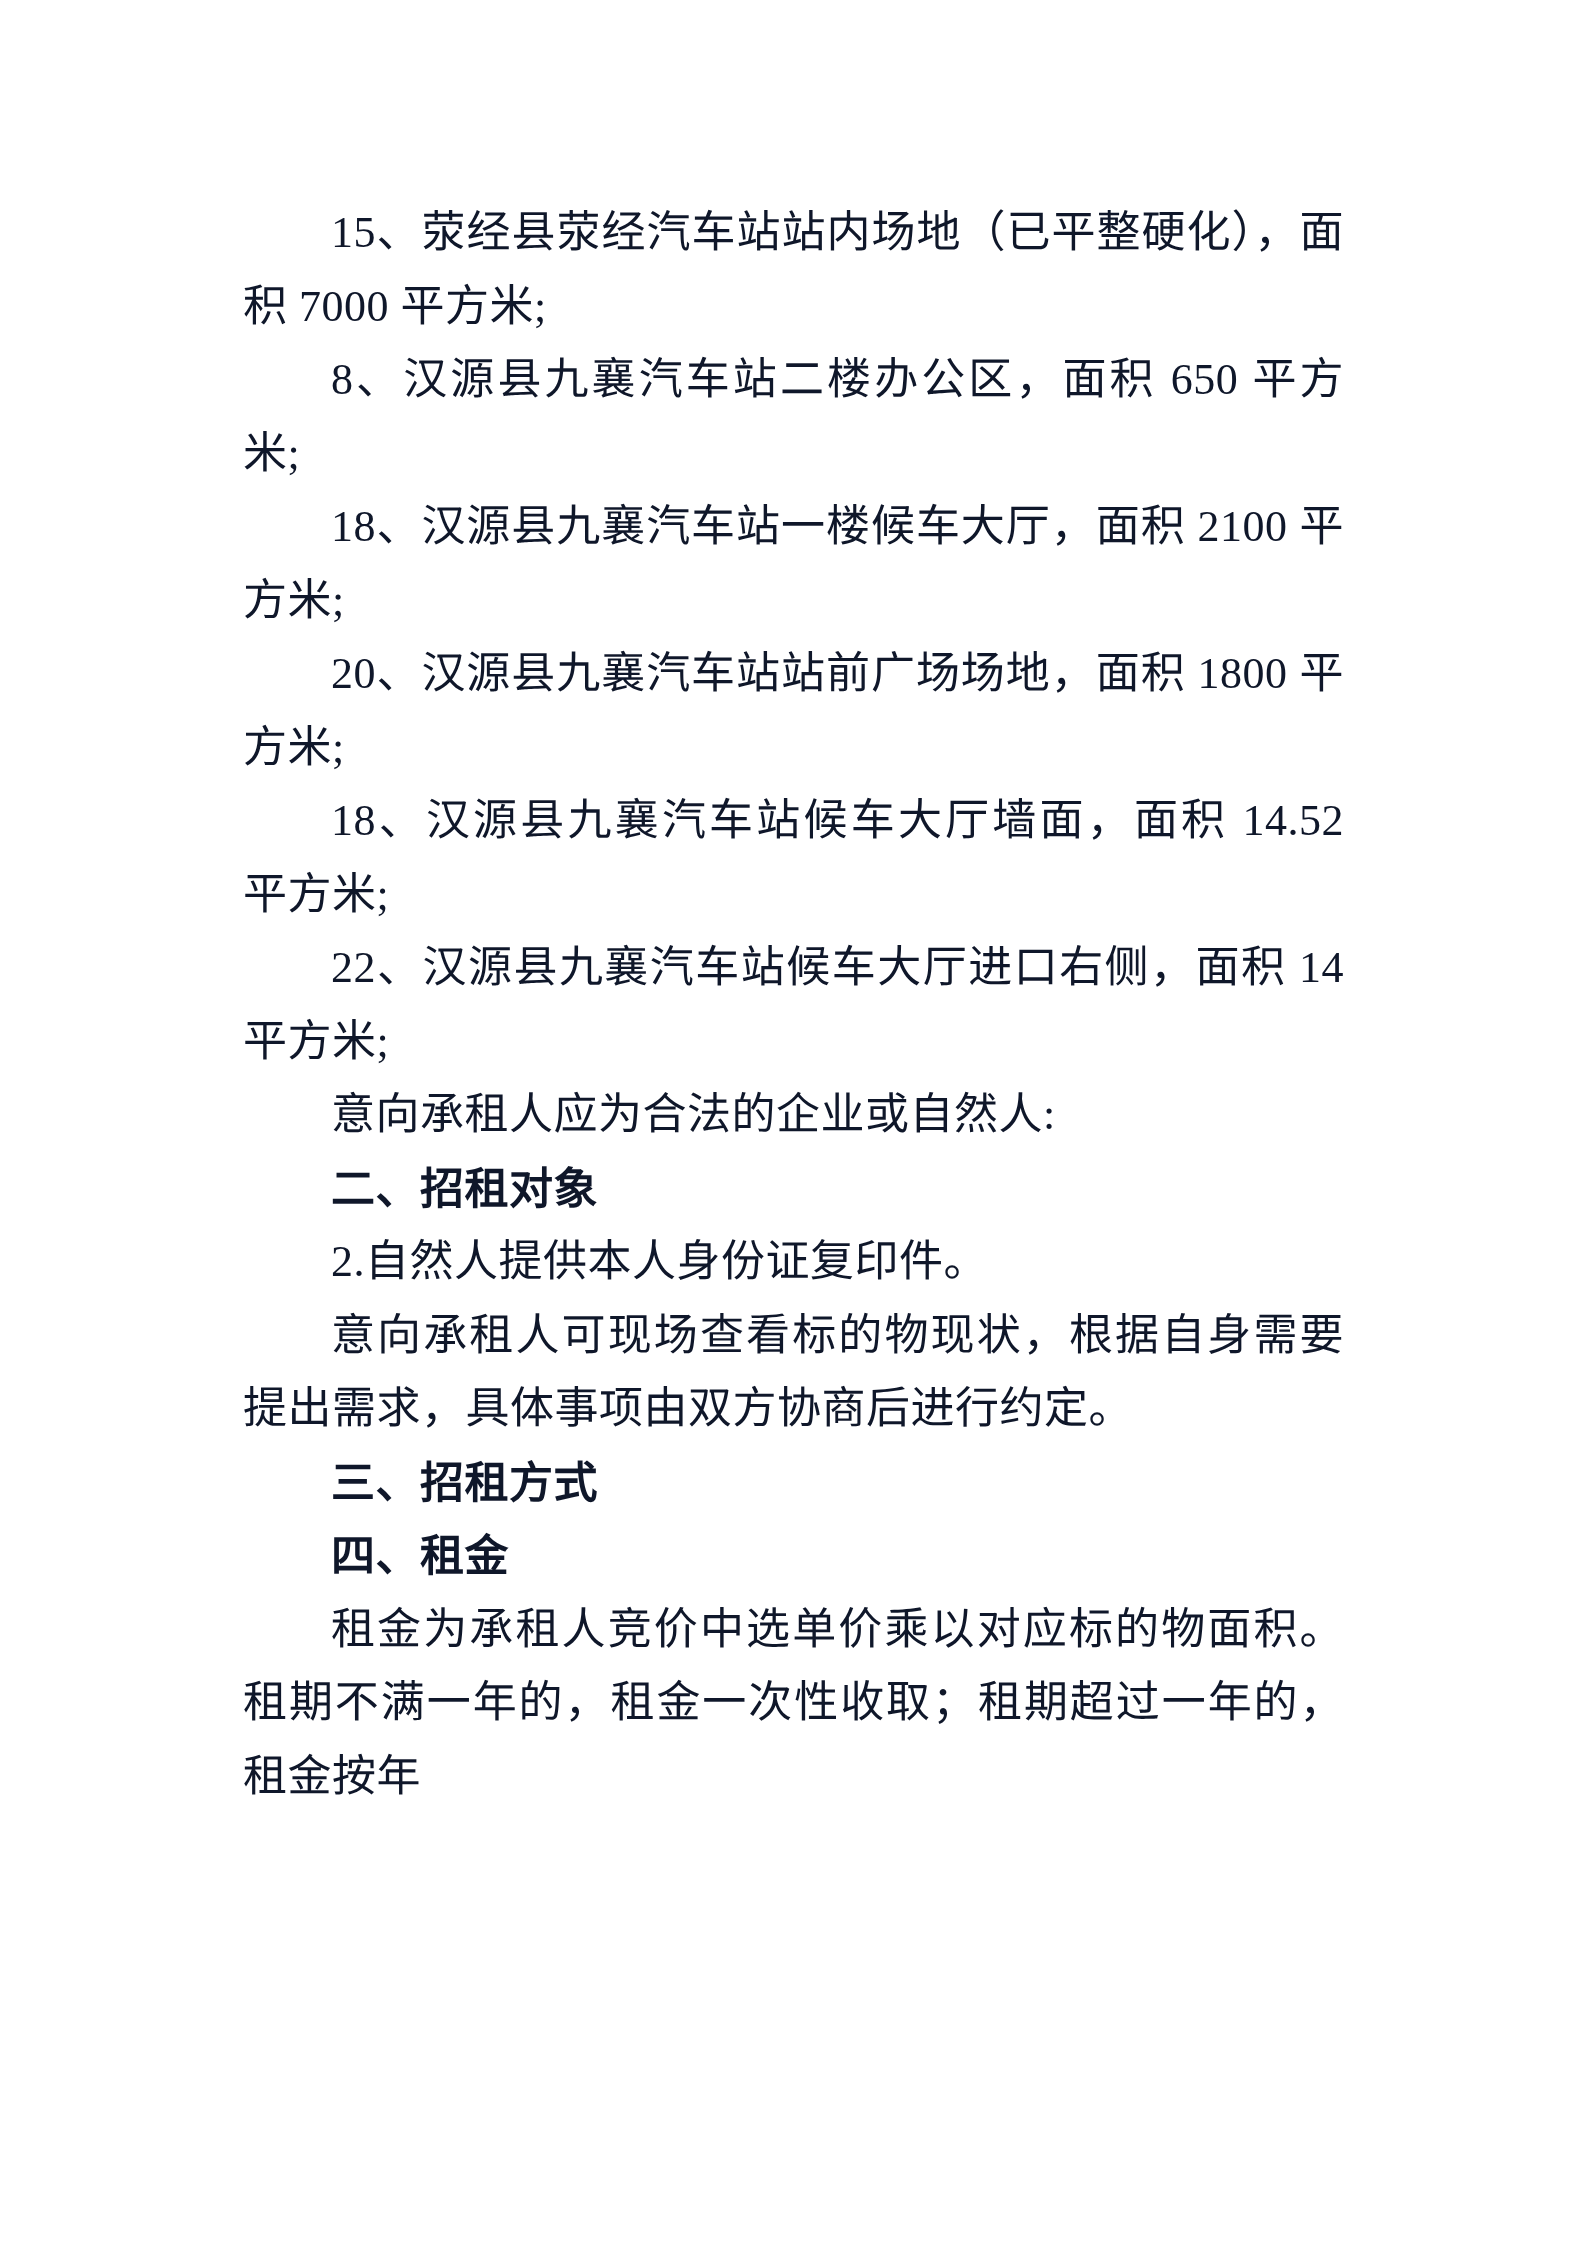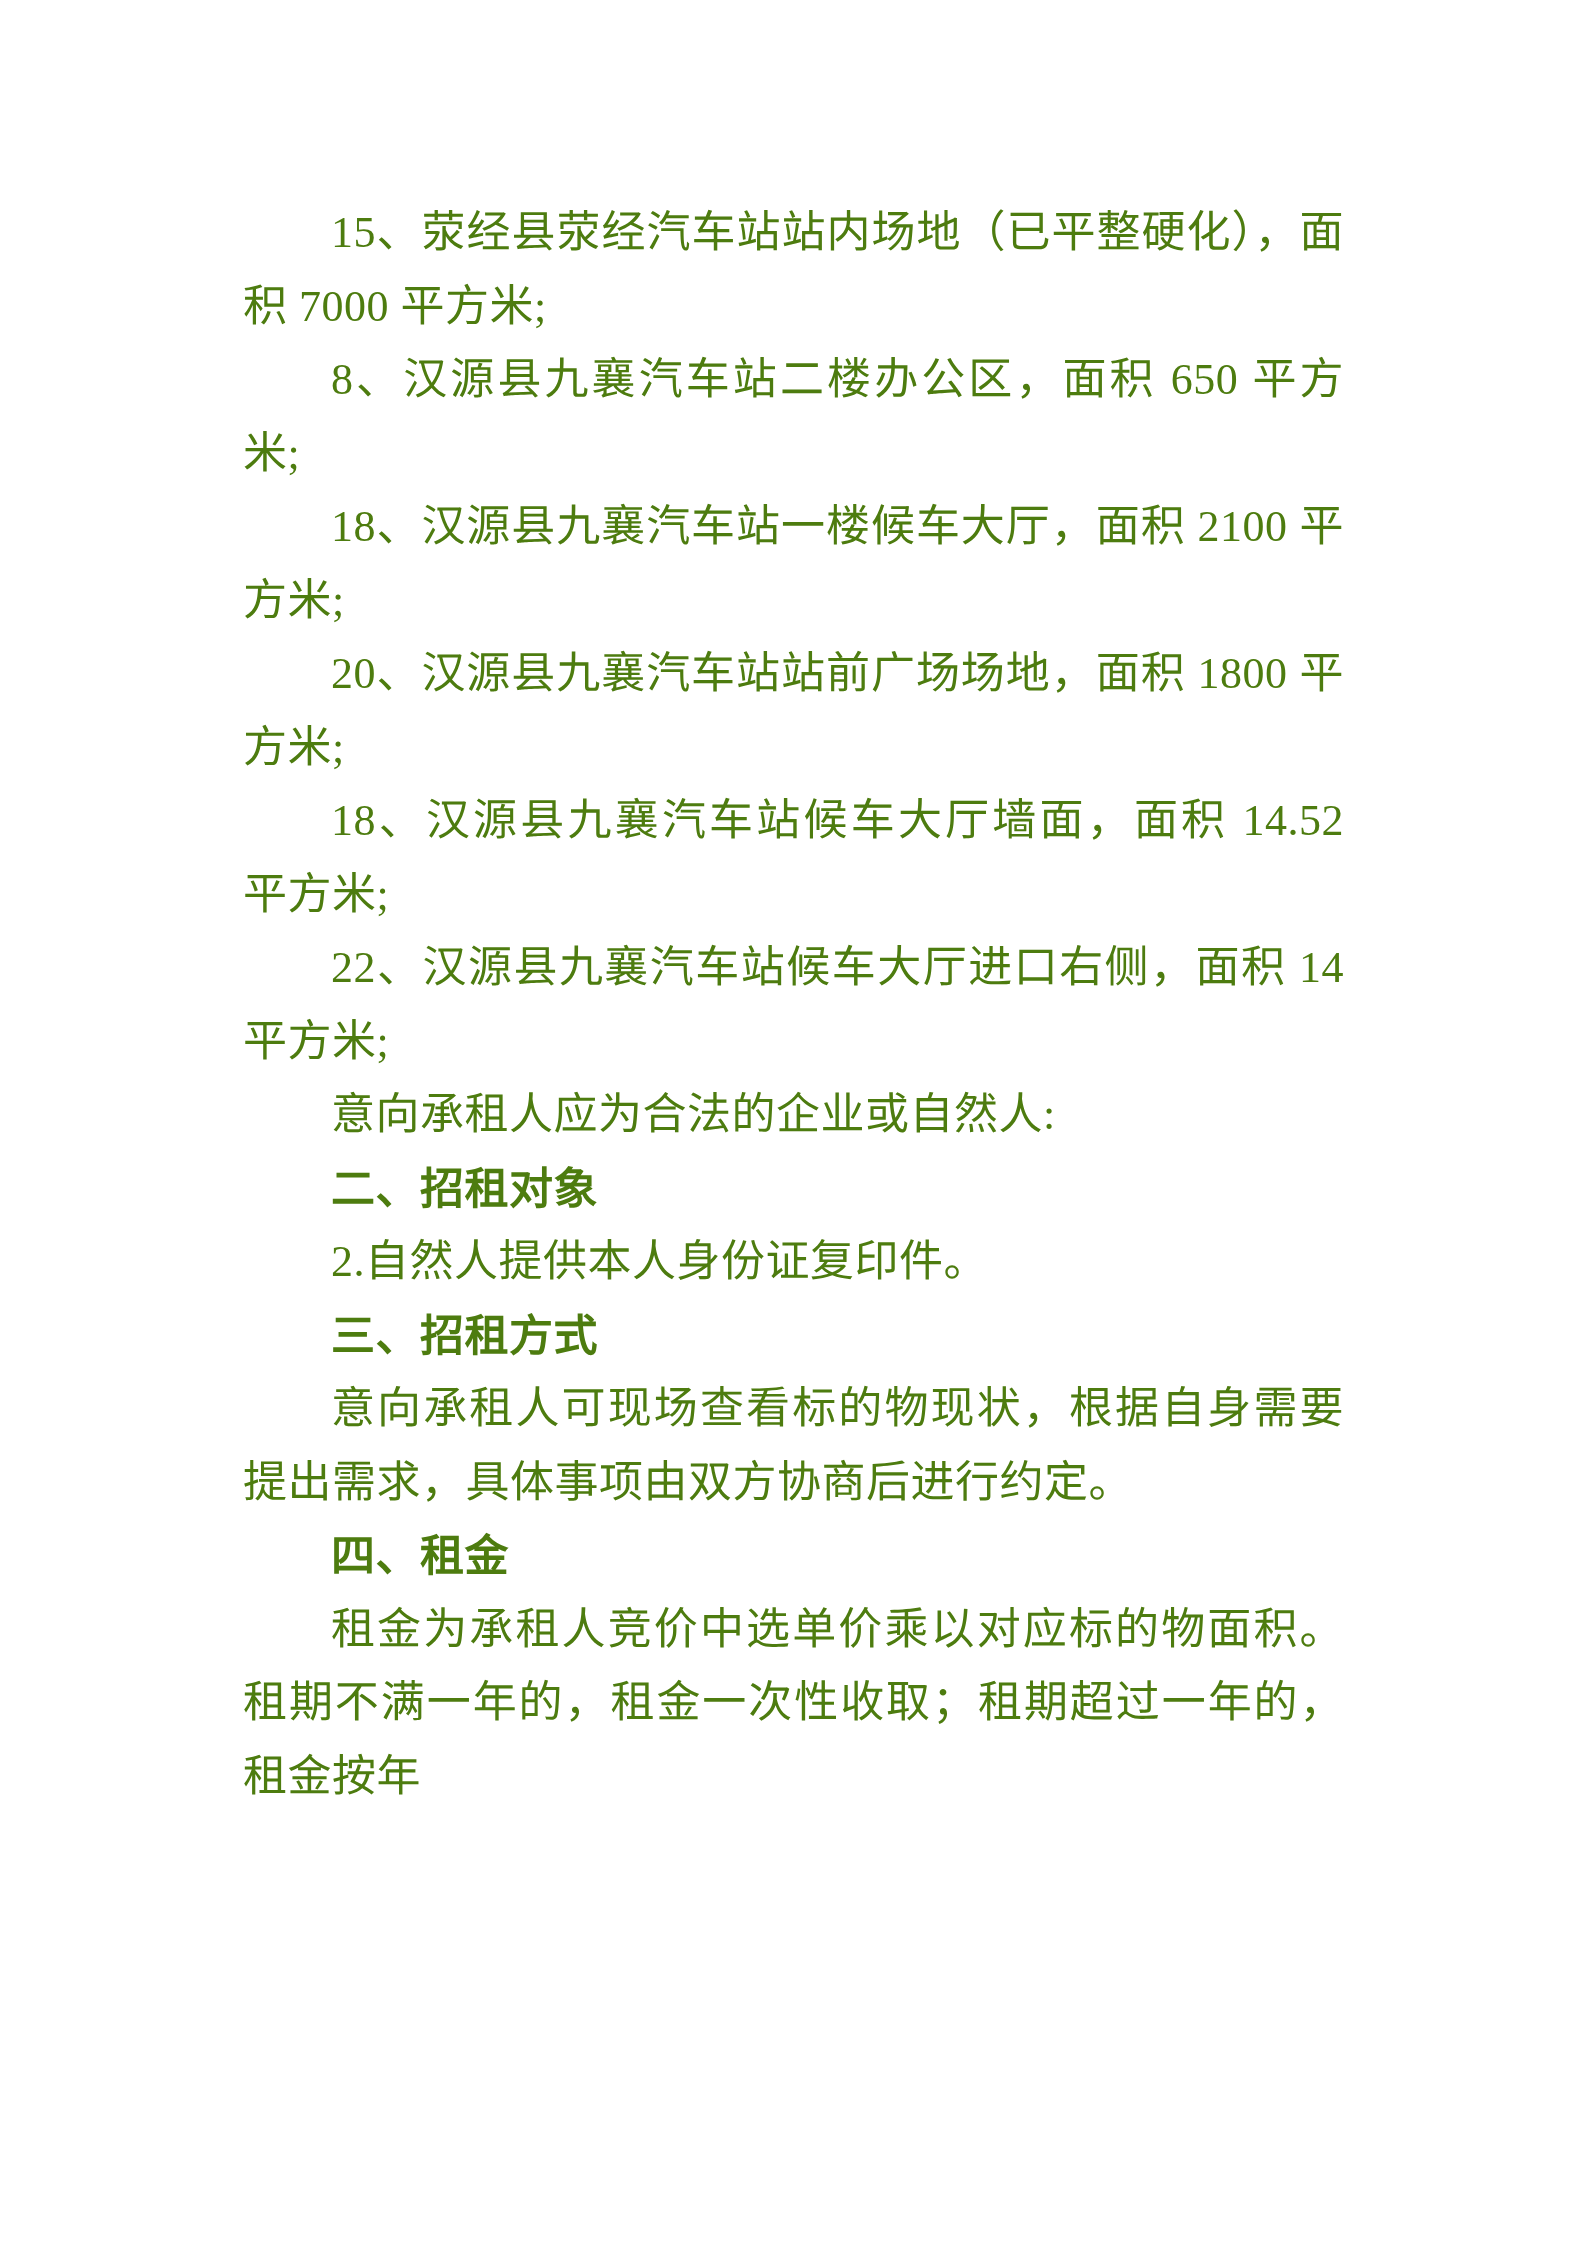--- a/index.html
+++ b/index.html
@@ -29,21 +29,21 @@
     color: #000000;
   }
   .para {
     margin: 0;
     font-size: 44px;
     line-height: 73.5px;
     text-align: justify;
     text-indent: 88px;          
     letter-spacing: 0.5px;
     word-break: break-all;
-    color: #4d7c0f;
+    color: #0f172a;
   }
   .para.body {
     font-family: "Liberation Serif", "DejaVu Serif", serif; 
     font-weight: 400;
   }
   .para.heading {
     font-family: "Liberation Sans", "DejaVu Sans", sans-serif; 
     font-weight: 700;
   }
 </style>
@@ -54,18 +54,18 @@
   <div class="content" style="color: rgb(0, 0, 0);">
       <p class="para body">15、荥经县荥经汽车站站内场地（已平整硬化），面积 7000 平方米;</p>
       <p class="para body">8、汉源县九襄汽车站二楼办公区，面积 650 平方米;</p>
       <p class="para body">18、汉源县九襄汽车站一楼候车大厅，面积 2100 平方米;</p>
       <p class="para body">20、汉源县九襄汽车站站前广场场地，面积 1800 平方米;</p>
       <p class="para body">18、汉源县九襄汽车站候车大厅墙面，面积 14.52 平方米;</p>
       <p class="para body">22、汉源县九襄汽车站候车大厅进口右侧，面积 14 平方米;</p>
       <p class="para body">意向承租人应为合法的企业或自然人:</p>
       <p class="para heading">二、招租对象</p>
       <p class="para body">2.自然人提供本人身份证复印件。</p>
+      <p class="para body">意向承租人可现场查看标的物现状，根据自身需要提出需求，具体事项由双方协商后进行约定。</p>
       <p class="para heading">三、招租方式</p>
-      <p class="para body">意向承租人可现场查看标的物现状，根据自身需要提出需求，具体事项由双方协商后进行约定。</p>
       <p class="para heading">四、租金</p>
       <p class="para body">租金为承租人竞价中选单价乘以对应标的物面积。租期不满一年的，租金一次性收取；租期超过一年的，租金按年</p>
     </div>
 </div>
 
 </body></html>

